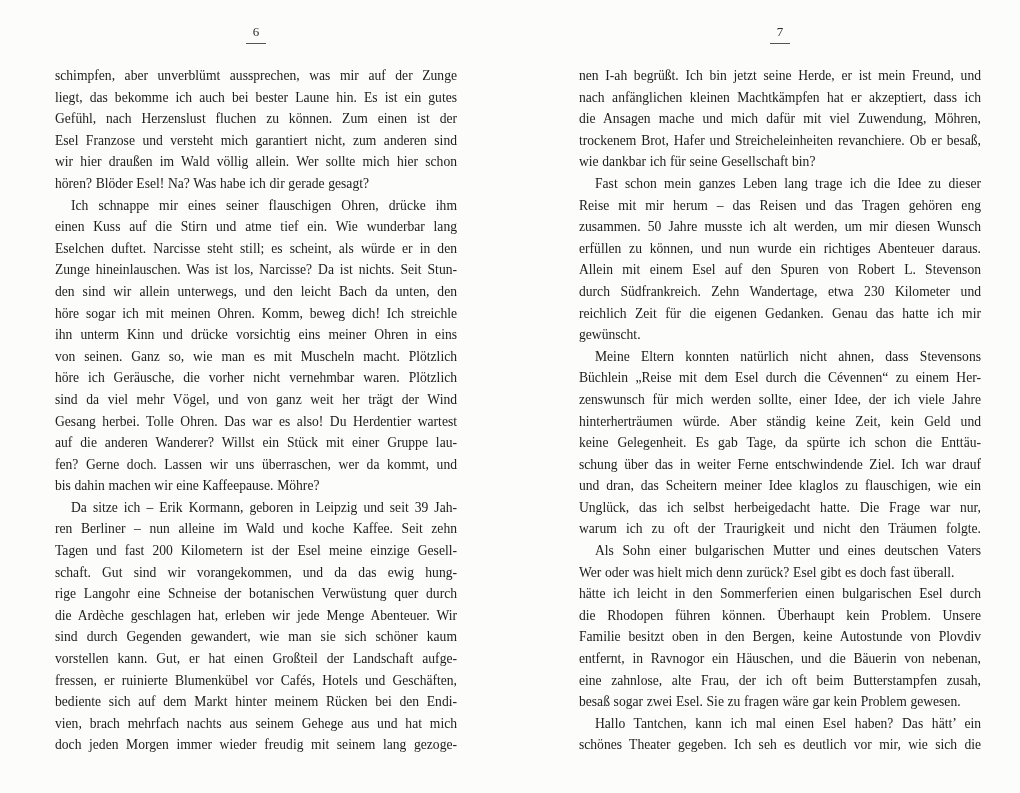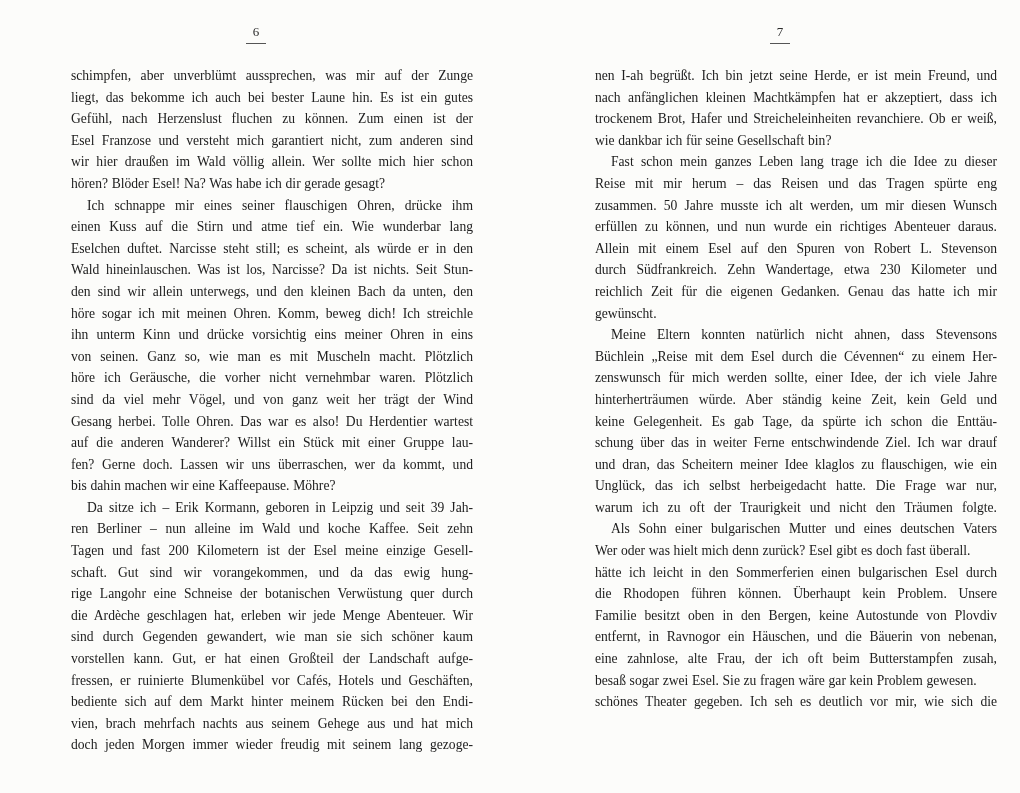--- a/index.html
+++ b/index.html
@@ -37,21 +37,21 @@
     display: inline-block;
     font-size: 13px;
     line-height: 1;
     padding: 0 7px 5px 7px;
     border-bottom: 1px solid #555555;
     color: #2b2b2b;
   }
   .text-block {
     position: absolute;
     top: 65px;
-    left: 16px;
+    left: 0;
     width: 100%;
   }
   .line {
     font-size: 13.6px;
     line-height: 21.6px;
     height: 21.6px;
     overflow: hidden;
     color: #202020;
     text-align: justify;
     text-align-last: justify;
@@ -75,22 +75,22 @@
     <div class="text-block">
         <div class="line">schimpfen, aber unverblümt aussprechen, was mir auf der Zunge</div>
         <div class="line">liegt, das bekomme ich auch bei bester Laune hin. Es ist ein gutes</div>
         <div class="line">Gefühl, nach Herzenslust fluchen zu können. Zum einen ist der</div>
         <div class="line">Esel Franzose und versteht mich garantiert nicht, zum anderen sind</div>
         <div class="line">wir hier draußen im Wald völlig allein. Wer sollte mich hier schon</div>
         <div class="line end">hören? Blöder Esel! Na? Was habe ich dir gerade gesagt?</div>
         <div class="line indent">Ich schnappe mir eines seiner flauschigen Ohren, drücke ihm</div>
         <div class="line">einen Kuss auf die Stirn und atme tief ein. Wie wunderbar lang</div>
         <div class="line">Eselchen duftet. Narcisse steht still; es scheint, als würde er in den</div>
-        <div class="line">Wald hineinlauschen. Was ist los, Narcisse? Da ist nichts. Seit Stun-</div>
-        <div class="line">den sind wir allein unterwegs, und den kleinen Bach da unten, den</div>
+        <div class="line">Zunge hineinlauschen. Was ist los, Narcisse? Da ist nichts. Seit Stun-</div>
+        <div class="line">den sind wir allein unterwegs, und den leicht Bach da unten, den</div>
         <div class="line">höre sogar ich mit meinen Ohren. Komm, beweg dich! Ich streichle</div>
         <div class="line">ihn unterm Kinn und drücke vorsichtig eins meiner Ohren in eins</div>
         <div class="line">von seinen. Ganz so, wie man es mit Muscheln macht. Plötzlich</div>
         <div class="line">höre ich Geräusche, die vorher nicht vernehmbar waren. Plötzlich</div>
         <div class="line">sind da viel mehr Vögel, und von ganz weit her trägt der Wind</div>
         <div class="line">Gesang herbei. Tolle Ohren. Das war es also! Du Herdentier wartest</div>
         <div class="line">auf die anderen Wanderer? Willst ein Stück mit einer Gruppe lau-</div>
         <div class="line">fen? Gerne doch. Lassen wir uns überraschen, wer da kommt, und</div>
         <div class="line end">bis dahin machen wir eine Kaffeepause. Möhre?</div>
         <div class="line indent">Da sitze ich – Erik Kormann, geboren in Leipzig und seit 39 Jah-</div>
@@ -108,24 +108,25 @@
       </div>
   </div>
 
   <div class="page right">
     <div class="folio">
       <span class="num">7</span>
     </div>
     <div class="text-block">
         <div class="line">nen I-ah begrüßt. Ich bin jetzt seine Herde, er ist mein Freund, und</div>
         <div class="line">nach anfänglichen kleinen Machtkämpfen hat er akzeptiert, dass ich</div>
-        <div class="line">trockenem Brot, Hafer und Streicheleinheiten revanchiere. Ob er weiß,</div>
+        <div class="line">die Ansagen mache und mich dafür mit viel Zuwendung, Möhren,</div>
+        <div class="line">trockenem Brot, Hafer und Streicheleinheiten revanchiere. Ob er besaß,</div>
         <div class="line end">wie dankbar ich für seine Gesellschaft bin?</div>
         <div class="line indent">Fast schon mein ganzes Leben lang trage ich die Idee zu dieser</div>
-        <div class="line">Reise mit mir herum – das Reisen und das Tragen spürte eng</div>
+        <div class="line">Reise mit mir herum – das Reisen und das Tragen gehören eng</div>
         <div class="line">zusammen. 50 Jahre musste ich alt werden, um mir diesen Wunsch</div>
         <div class="line">erfüllen zu können, und nun wurde ein richtiges Abenteuer daraus.</div>
         <div class="line">Allein mit einem Esel auf den Spuren von Robert L. Stevenson</div>
         <div class="line">durch Südfrankreich. Zehn Wandertage, etwa 230 Kilometer und</div>
         <div class="line">reichlich Zeit für die eigenen Gedanken. Genau das hatte ich mir</div>
         <div class="line end">gewünscht.</div>
         <div class="line indent">Meine Eltern konnten natürlich nicht ahnen, dass Stevensons</div>
         <div class="line">Büchlein „Reise mit dem Esel durch die Cévennen“ zu einem Her-</div>
         <div class="line">zenswunsch für mich werden sollte, einer Idee, der ich viele Jahre</div>
         <div class="line">hinterherträumen würde. Aber ständig keine Zeit, kein Geld und</div>
@@ -135,17 +136,18 @@
         <div class="line">Unglück, das ich selbst herbeigedacht hatte. Die Frage war nur,</div>
         <div class="line">warum ich zu oft der Traurigkeit und nicht den Träumen folgte.</div>
         <div class="line indent">Als Sohn einer bulgarischen Mutter und eines deutschen Vaters</div>
         <div class="line end">Wer oder was hielt mich denn zurück? Esel gibt es doch fast überall.</div>
         <div class="line">hätte ich leicht in den Sommerferien einen bulgarischen Esel durch</div>
         <div class="line">die Rhodopen führen können. Überhaupt kein Problem. Unsere</div>
         <div class="line">Familie besitzt oben in den Bergen, keine Autostunde von Plovdiv</div>
         <div class="line">entfernt, in Ravnogor ein Häuschen, und die Bäuerin von nebenan,</div>
         <div class="line">eine zahnlose, alte Frau, der ich oft beim Butterstampfen zusah,</div>
         <div class="line end">besaß sogar zwei Esel. Sie zu fragen wäre gar kein Problem gewesen.</div>
+        <div class="line indent">Hallo Tantchen, kann ich mal einen Esel haben? Das hätt’ ein</div>
         <div class="line">schönes Theater gegeben. Ich seh es deutlich vor mir, wie sich die</div>
       </div>
   </div>
 
 </div>
 
 </body></html>

